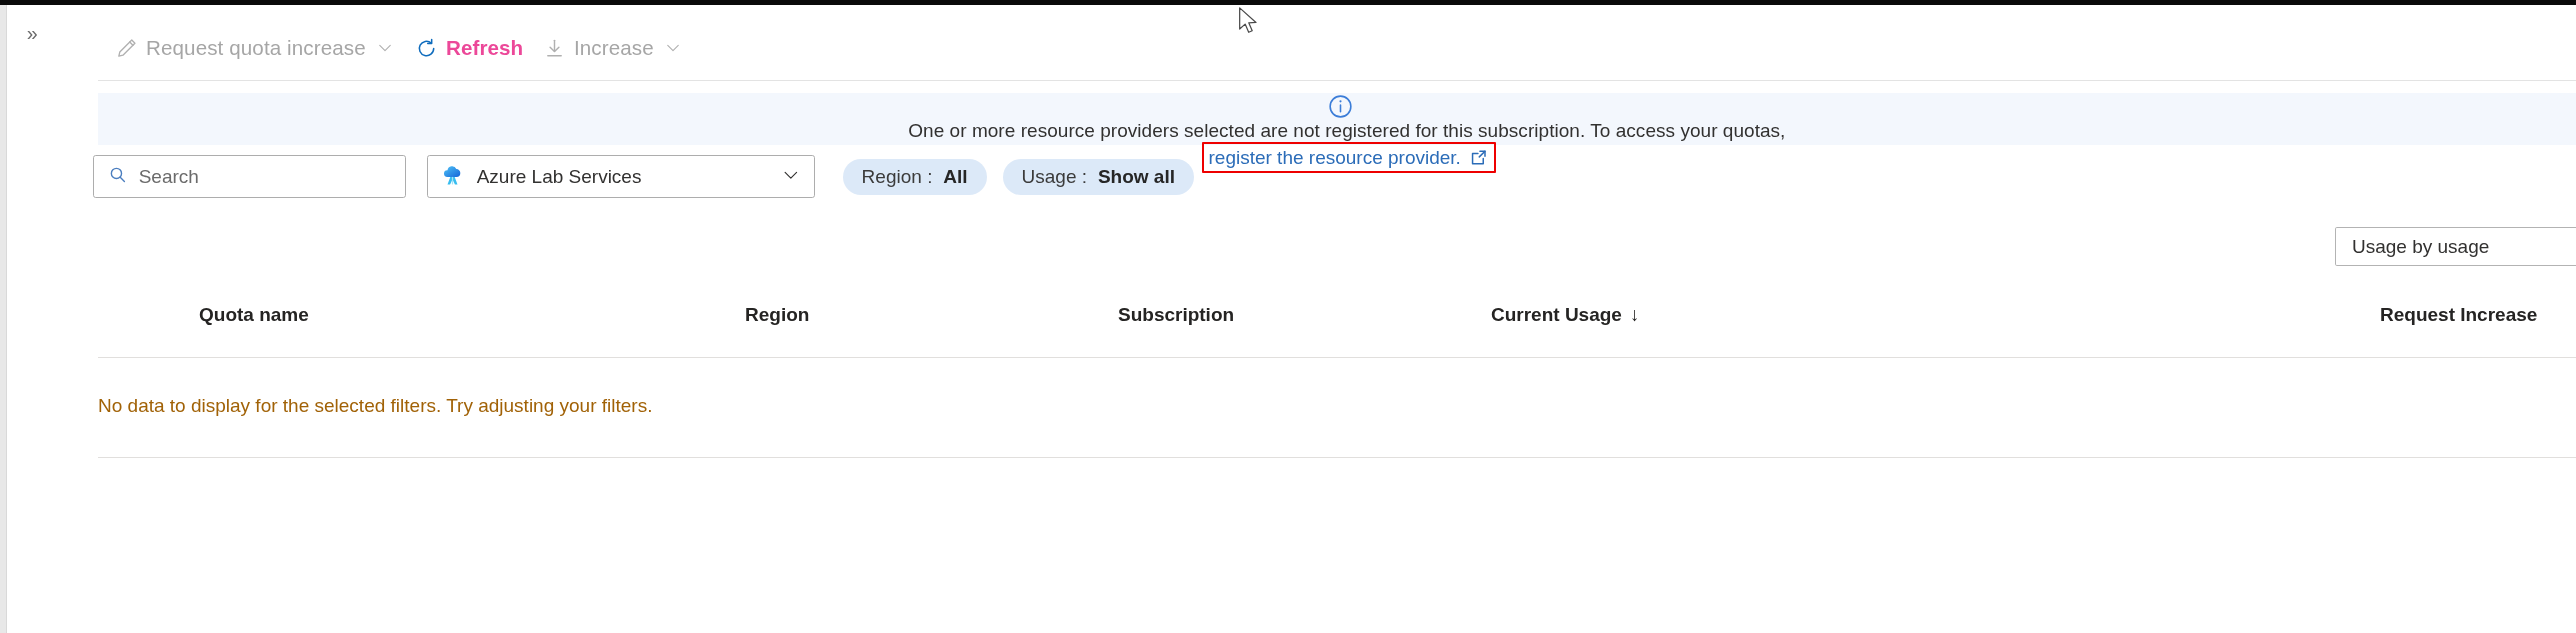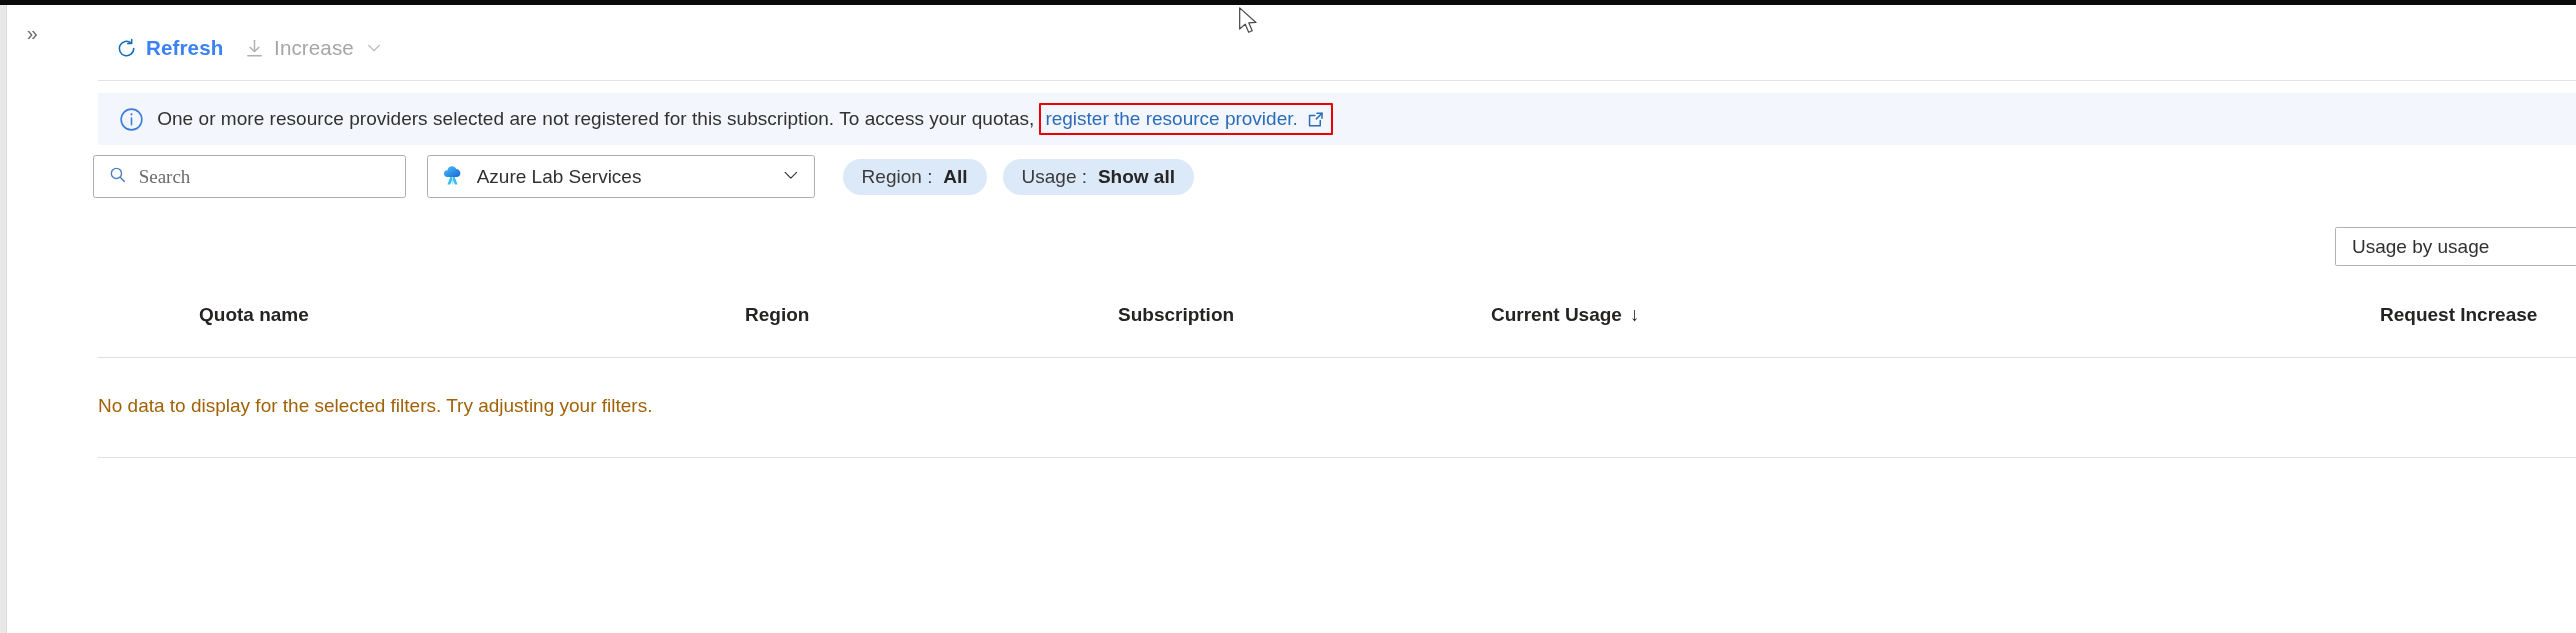--- a/index.html
+++ b/index.html
@@ -71,21 +71,21 @@
     cursor: default;
     white-space: nowrap;
   }
   .cmd-item.enabled { cursor: pointer; }
   .cmd-label {
     font-size: 20.6px;
     color: #a6a6a6;
     letter-spacing: 0.1px;
   }
   .cmd-item.enabled .cmd-label {
-    color: #3b82f6;
+    color: #ec4899;
     font-weight: 700;
   }
   .cmd-icon {
     width: 23px; height: 23px;
     display: flex; align-items: center; justify-content: center;
     flex: 0 0 auto;
   }
   .cmd-caret {
     width: 19.7px; height: 19.7px;
     display: flex; align-items: center; justify-content: center;
@@ -106,20 +106,21 @@
   .info-banner {
     position: absolute;
     top: 93px;
     left: 98px;
     width: 2478px;
     height: 52px;
     background: #f3f7fd;
     display: flex;
     align-items: center;
     padding-left: 19.7px;
+    flex-direction: column;
   }
   .info-icon {
     width: 27px; height: 27px;
     flex: 0 0 auto;
     display: flex; align-items: center; justify-content: center;
     margin-right: 12.5px;
   }
   .banner-text {
     font-size: 19px;
     color: #323130;
@@ -166,21 +167,21 @@
     border-radius: 2.7px;
     background: #fff;
     display: flex;
     align-items: center;
     padding-left: 14.3px;
     gap: 10.7px;
   }
   .search-box input {
     border: none;
     outline: none;
-    font-family: Liberation Serif, serif;
+    font-family: Liberation Sans, sans-serif;
     font-size: 19px;
     color: #323130;
     background: transparent;
     width: 242px;
   }
   .search-box input::placeholder { color: #6b6b6b; }
 
   .service-select {
     margin-left: 20.6px;
     width: 388px;
@@ -308,20 +309,34 @@
 <body>
 
 <div class="top-strip"></div>
 <div class="left-rail"></div>
 <div class="left-rail-inner"></div>
 
 <div class="expand-chevron">»</div>
 
 <div class="command-bar">
 
+  <div class="cmd-item">
+    <span class="cmd-icon">
+      <svg width="23" height="23" viewBox="0 0 24 24" fill="none" stroke="#b0b0b0" stroke-width="1.4" stroke-linecap="round" stroke-linejoin="round">
+        <path d="M17.5 3.2 20.8 6.5 8.3 19 4 20l1-4.3z"></path>
+        <path d="M15.4 5.3 18.7 8.6"></path>
+      </svg>
+    </span>
+    <span class="cmd-label">Request quota increase</span>
+    <span class="cmd-caret">
+      <svg width="18" height="18" viewBox="0 0 24 24" fill="none" stroke="#b0b0b0" stroke-width="1.5" stroke-linecap="round" stroke-linejoin="round">
+        <path d="M5 8.5 12 15.5 19 8.5"></path>
+      </svg>
+    </span>
+  </div>
 
   <div class="cmd-item enabled">
     <span class="cmd-icon">
       <svg width="23" height="23" viewBox="0 0 24 24" fill="none" stroke="#0f6cbd" stroke-width="1.6" stroke-linecap="round" stroke-linejoin="round">
         <path d="M19.5 12a7.5 7.5 0 1 1-2.6-5.7"></path>
         <path d="M17.4 2.6v4.1h-4.1"></path>
       </svg>
     </span>
     <span class="cmd-label">Refresh</span>
   </div>

